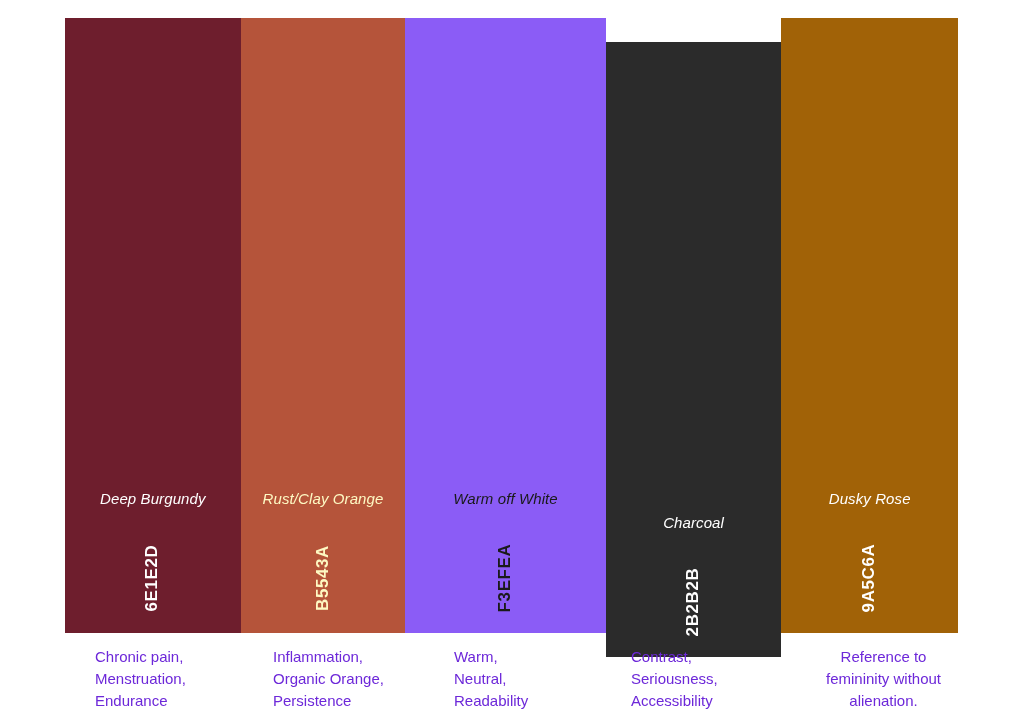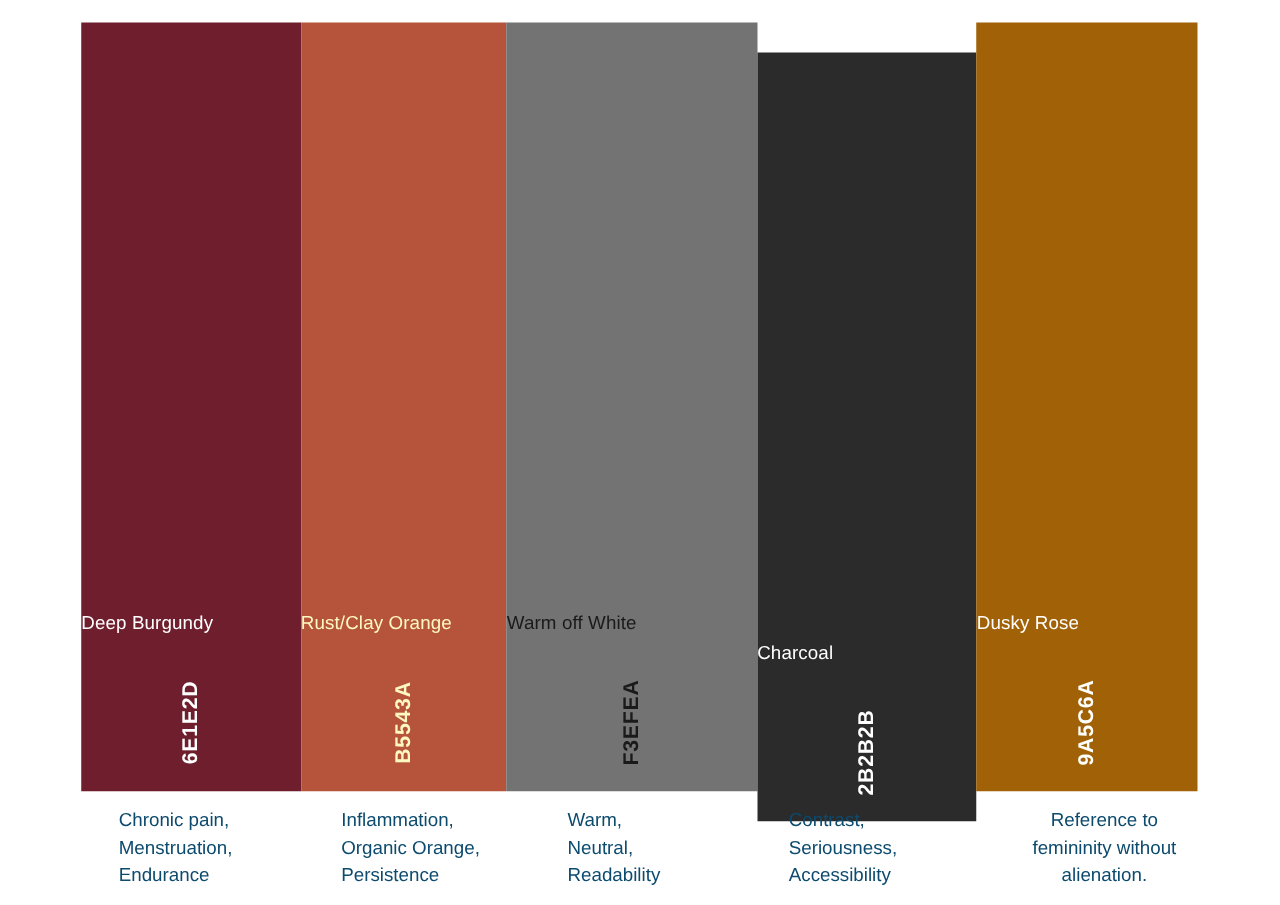--- a/index.html
+++ b/index.html
@@ -36,25 +36,26 @@
     height: 100%;
     box-sizing: border-box;
     display: block;
   }
 
   .swatch-name {
     position: absolute;
     left: 0;
     right: 0;
     top: 472px;
-    text-align: left;
+    text-align: center;
     font-size: 15px;
     line-height: 18px;
     letter-spacing: 0.1px;
     white-space: nowrap;
+    font-style: italic;
   }
 
   .swatch-hex-wrap {
     position: absolute;
     left: 0;
     right: 0;
     top: 512px;
     height: 100px;
     display: flex;
     align-items: flex-start;
@@ -81,21 +82,21 @@
     display: flex;
     flex-direction: row;
   }
 
   .caption-cell {
     box-sizing: border-box;
     padding-left: 30px;
     padding-top: 6px;
     font-size: 15px;
     line-height: 22px;
-    color: #0c4a6e;
+    color: #6d28d9;
   }
 
   .caption-line {
     display: block;
     white-space: nowrap;
   }
 </style>
 </head>
 <body style="background: rgb(255, 255, 255);">
 
@@ -110,21 +111,21 @@
       </span>
     </div>
 
     <div class="swatch" style="background: rgb(181, 84, 58); width: 167px; color: #fef9c3;">
       <span class="swatch-name">Rust/Clay Orange</span>
       <span class="swatch-hex-wrap">
         <span class="swatch-hex">B5543A</span>
       </span>
     </div>
 
-    <div class="swatch" style="background: #737373; width: 203px; color: rgb(26, 26, 26);">
+    <div class="swatch" style="background: #8b5cf6; width: 203px; color: rgb(26, 26, 26);">
       <span class="swatch-name">Warm off White</span>
       <span class="swatch-hex-wrap">
         <span class="swatch-hex">F3EFEA</span>
       </span>
     </div>
 
     <div class="swatch" style="background: rgb(43, 43, 43); width: 178px; color: rgb(255, 255, 255); margin-top: 24px;">
       <span class="swatch-name">Charcoal</span>
       <span class="swatch-hex-wrap">
         <span class="swatch-hex">2B2B2B</span>

